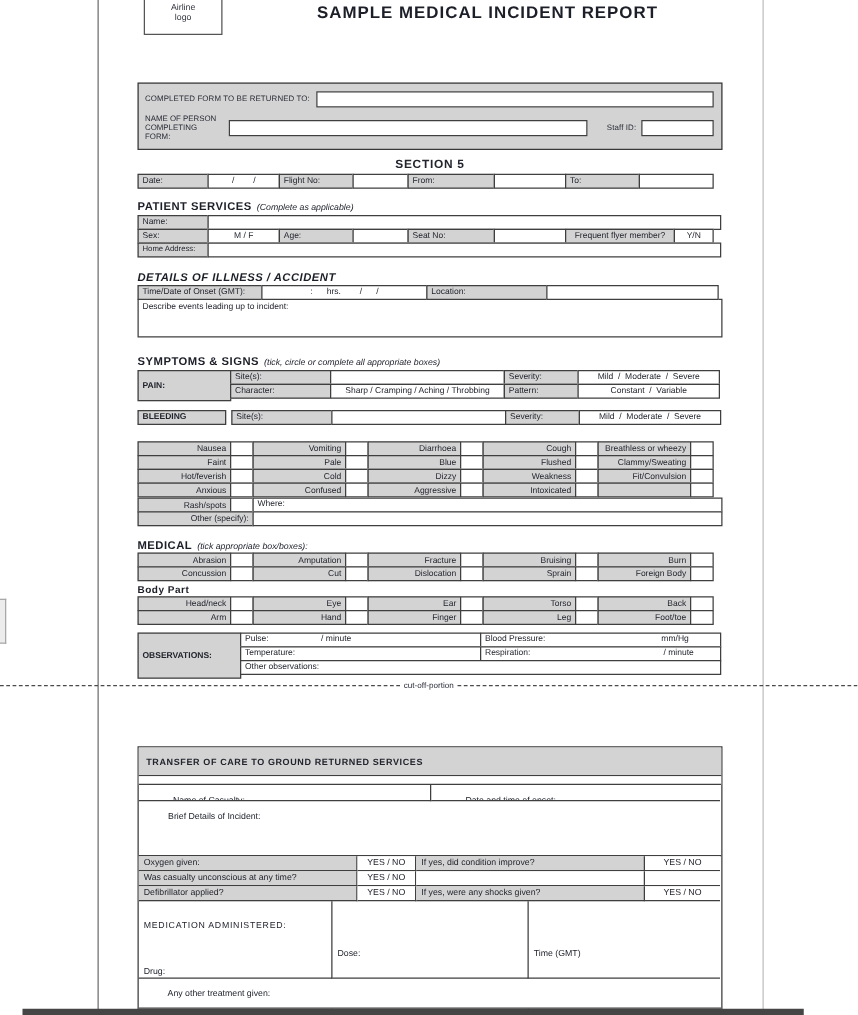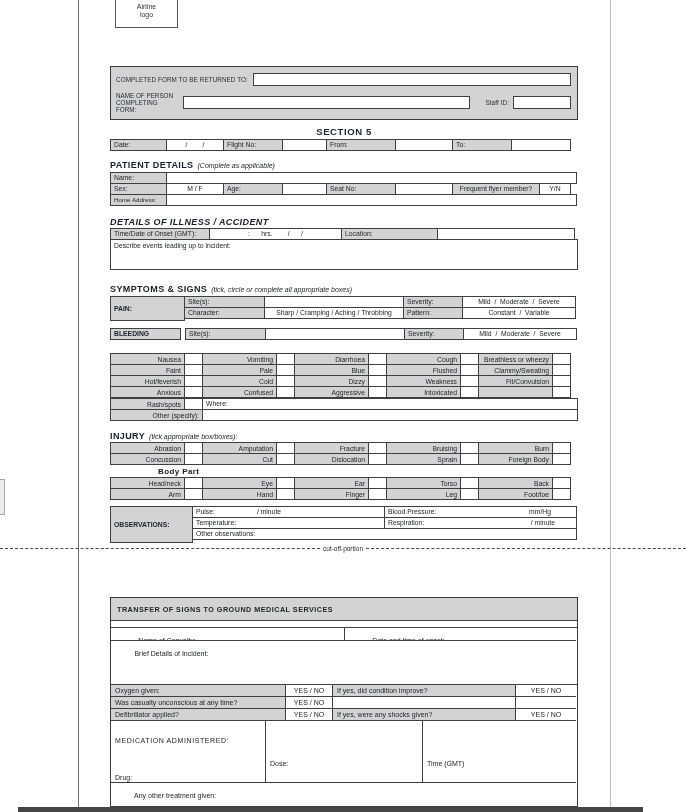--- a/index.html
+++ b/index.html
@@ -91,20 +91,21 @@
 
 <div id="stage">
   <div class="page">
     <div class="content">
 
       <div class="hdr">
         <div class="logo-box">
           <span>Airline</span>
           <span>logo</span>
         </div>
+        <div class="title">SAMPLE MEDICAL INCIDENT REPORT</div>
       </div>
 
       <div class="retbox">
         <div class="retrow">
           <span class="retlbl">COMPLETED FORM TO BE RETURNED TO:</span>
           <span class="retinput" style="flex:1; margin-left:5px;"></span>
         </div>
         <div class="retrow" style="margin-top:6px;">
           <span class="retlbl2" style="width:63px;">
             <span>NAME OF PERSON</span><br>
@@ -122,21 +123,21 @@
         <div class="cell w ctr" style="width:58px;">/        /</div>
         <div class="cell g" style="width:60px;">Flight No:</div>
         <div class="cell w" style="width:45px;"></div>
         <div class="cell g" style="width:70px;">From:</div>
         <div class="cell w" style="width:58px;"></div>
         <div class="cell g" style="width:60px;">To:</div>
         <div class="cell w" style="width:60px;"></div>
       </div>
 
       <div class="h2" style="margin-top:9px;">
-        <span>PATIENT DETAILS</span><span class="note">(Complete as applicable)</span>
+        <span>PATIENT SERVICES</span><span class="note">(Complete as applicable)</span>
       </div>
       <div style="margin-top:2px;">
         <div class="trow">
           <div class="cell g" style="width:57px;">Name:</div>
           <div class="cell w" style="width:411px;"></div>
         </div>
         <div class="trow">
           <div class="cell g" style="width:57px;">Sex:</div>
           <div class="cell w ctr" style="width:58px;">M / F</div>
           <div class="cell g" style="width:60px;">Age:</div>
@@ -247,21 +248,21 @@
         <div class="cell w" style="width:376px;">
           <span>Where:</span>
         </div>
       </div>
       <div class="cbrow">
         <div class="cblabel" style="width:93px;">Other (specify):</div>
         <div class="cell w" style="width:376px;"></div>
       </div>
 
       <div class="h2" style="margin-top:10px;">
-        <span>INJURY</span><span class="note">(tick appropriate box/boxes):</span>
+        <span>MEDICAL</span><span class="note">(tick appropriate box/boxes):</span>
       </div>
       <div style="margin-top:1px;">
           <div class="cbrow">
             <div class="cblabel">Abrasion</div>
             <div class="cbbox"></div>
             <div class="cblabel">Amputation</div>
             <div class="cbbox"></div>
             <div class="cblabel">Fracture</div>
             <div class="cbbox"></div>
             <div class="cblabel">Bruising</div>
@@ -275,21 +276,21 @@
             <div class="cblabel">Cut</div>
             <div class="cbbox"></div>
             <div class="cblabel">Dislocation</div>
             <div class="cbbox"></div>
             <div class="cblabel">Sprain</div>
             <div class="cbbox"></div>
             <div class="cblabel">Foreign Body</div>
             <div class="cbbox"></div>
           </div>
         </div>
-      <div class="h2" style="margin-top:2px; font-size:8px;margin-left:48px;">Body Part</div>
+      <div class="h2" style="margin-top:2px; font-size:8px;">Body Part</div>
       <div style="margin-top:1px;">
           <div class="cbrow">
             <div class="cblabel">Head/neck</div>
             <div class="cbbox"></div>
             <div class="cblabel">Eye</div>
             <div class="cbbox"></div>
             <div class="cblabel">Ear</div>
             <div class="cbbox"></div>
             <div class="cblabel">Torso</div>
             <div class="cbbox"></div>
@@ -334,21 +335,21 @@
           </div>
           <div class="trow">
             <div class="cell w" style="width:385px;">
               <span>Other observations:</span>
             </div>
           </div>
         </div>
       </div>
 
       <div class="transfer">
-        <div class="thead">TRANSFER OF SIGNS TO GROUND MEDICAL SERVICES</div>
+        <div class="thead">TRANSFER OF CARE TO GROUND RETURNED SERVICES</div>
         <div class="tgap"></div>
         <div class="trow2">
           <div class="tcell" style="width:234px; height:13px;">
             <span>Name of Casualty:</span>
           </div>
           <div class="tcell" style="width:231px; height:13px;">
             <span>Date and time of onset:</span>
           </div>
         </div>
         <div class="tcell" style="width:100%; height:44px; border-right:none;">

